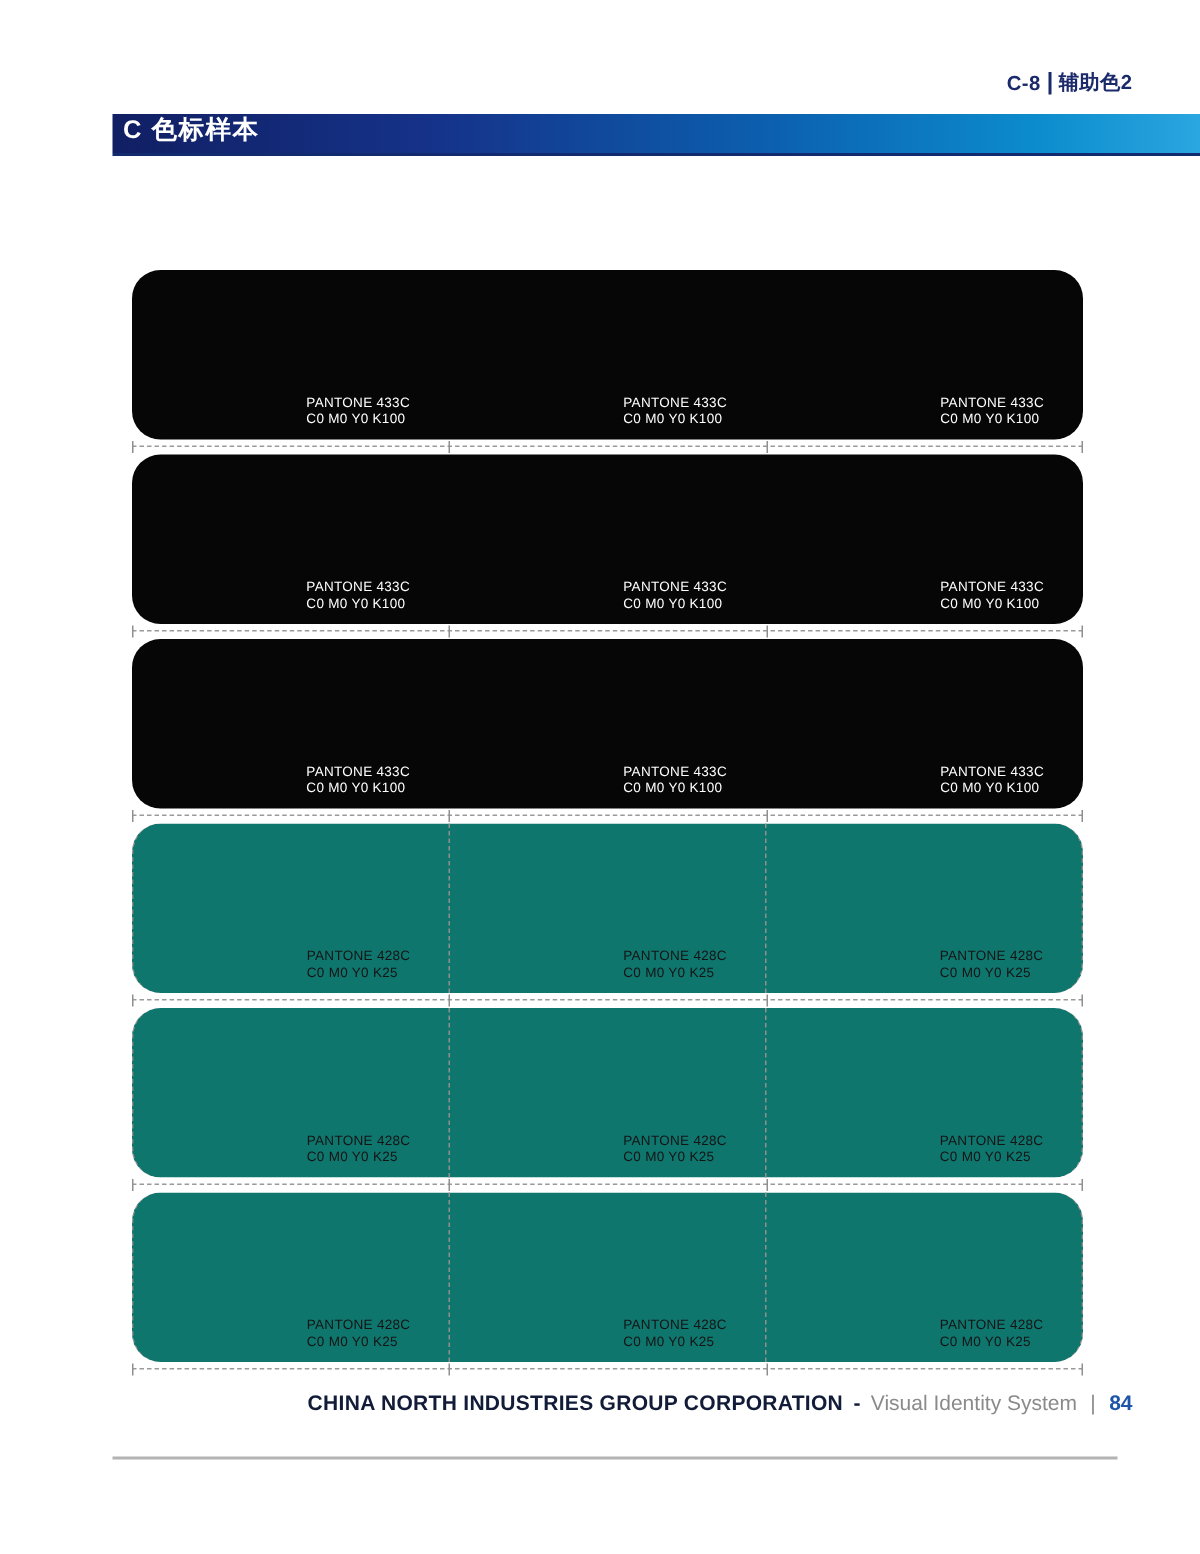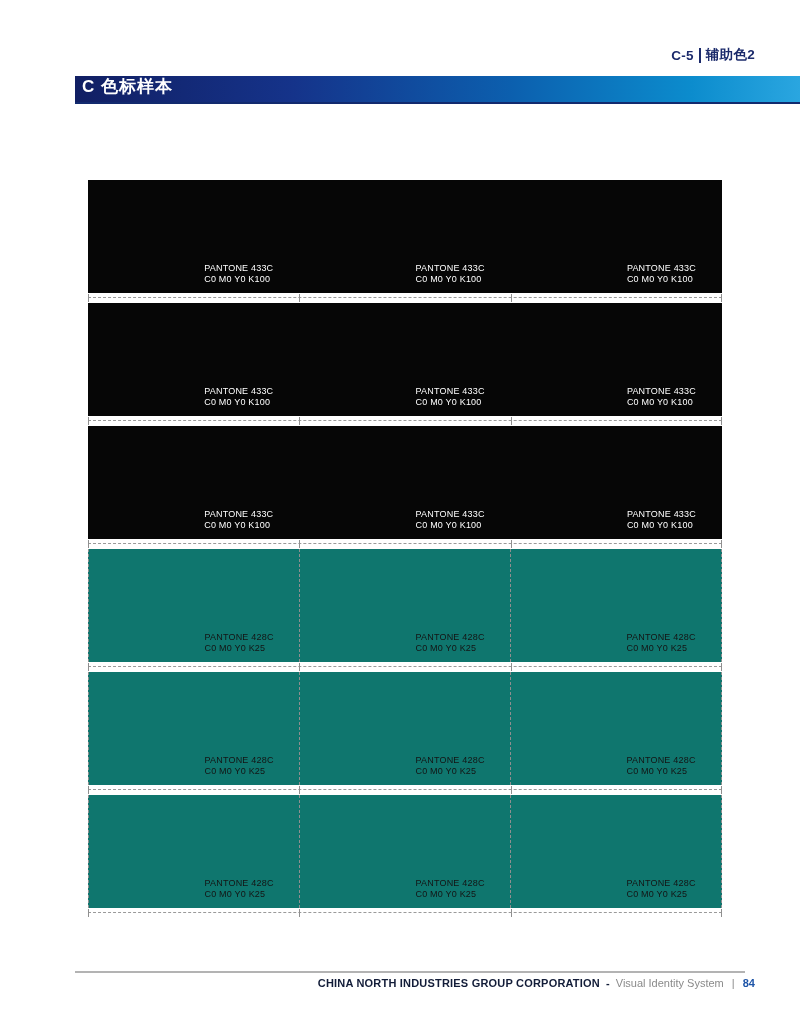--- a/index.html
+++ b/index.html
@@ -33,21 +33,21 @@
     border-bottom:2px solid #122a6e;
   }
   .title-bar .title-text {
     display:block; padding-left:7px;
     color:#ffffff; font-weight:bold; font-size:17px; line-height:22px;
     letter-spacing:1px;
   }
 
   
   .grid { position:absolute; left:88px; top:180px; width:634px; }
-  .row { height:113px; display:flex; position:relative; }
+  .row { height:113px; display:flex; position:relative;border-radius:19px; }
   .row.black { background:#060606; }
   .row.gray  {
     background:#0f766e;
     border-left:1px dashed #8f8f8f;
     border-right:1px dashed #8f8f8f;
   }
   .cell { flex:1 1 0; position:relative; }
   .row.gray .cell + .cell { border-left:1px dashed #8f8f8f; }
   .label {
     position:absolute; left:55%; bottom:8px;
@@ -68,36 +68,36 @@
   .tick.t1 { left:33.333%; }
   .tick.t2 { left:66.666%; }
   .tick.t3 { right:0; }
 
   
   .footer-rule {
     position:absolute; left:75px; top:971px;
     width:670px; height:2px; background:#b3b3b3;
   }
   .footer {
-    position:absolute; top:977px; right:45px;
-    font-size:11px; color:#8a8a8a; white-space:nowrap;
+    position:absolute; top:927px; right:45px;
+    font-size:14px; color:#8a8a8a; white-space:nowrap;
   }
   .footer .company { color:#121c38; font-weight:bold; letter-spacing:0.2px; }
   .footer .sep     { margin:0 3px; color:#121c38; font-weight:bold; }
   .footer .system  { color:#8a8a8a; }
   .footer .divider { margin:0 5px; color:#8a8a8a; }
   .footer .pagenum { color:#1e55a8; font-weight:bold; }
 </style>
 </head>
 <body>
 
 <div class="page">
 
   <div class="page-code">
-    <span>C-5</span>
+    <span>C-8</span>
     <span class="vbar"></span>
     <span>辅助色2</span>
   </div>
 
   <div class="title-bar">
     <span class="title-text">C 色标样本</span>
   </div>
 
   <div class="grid">
 

